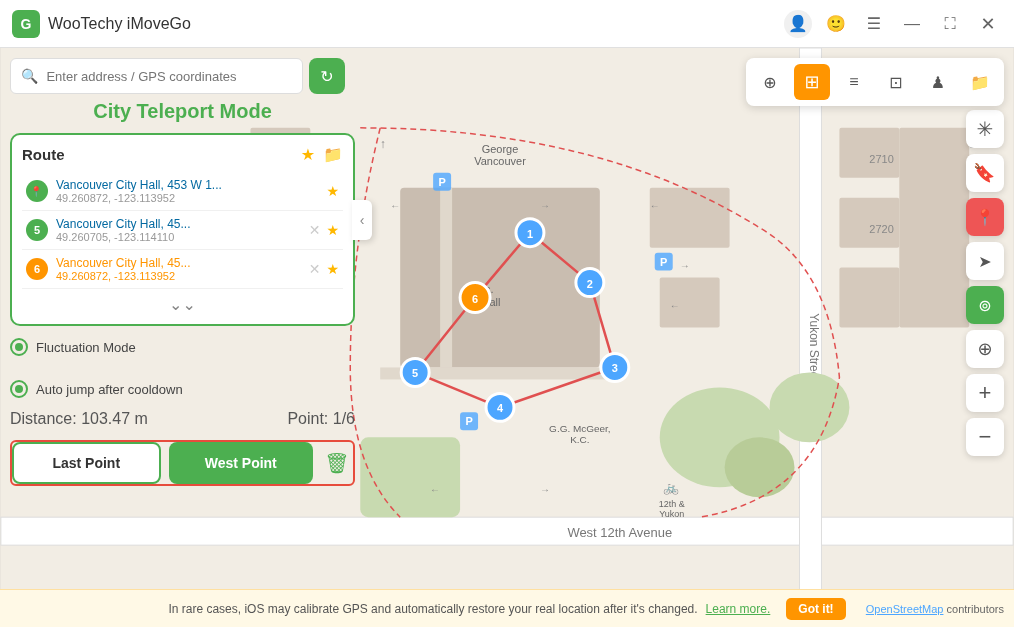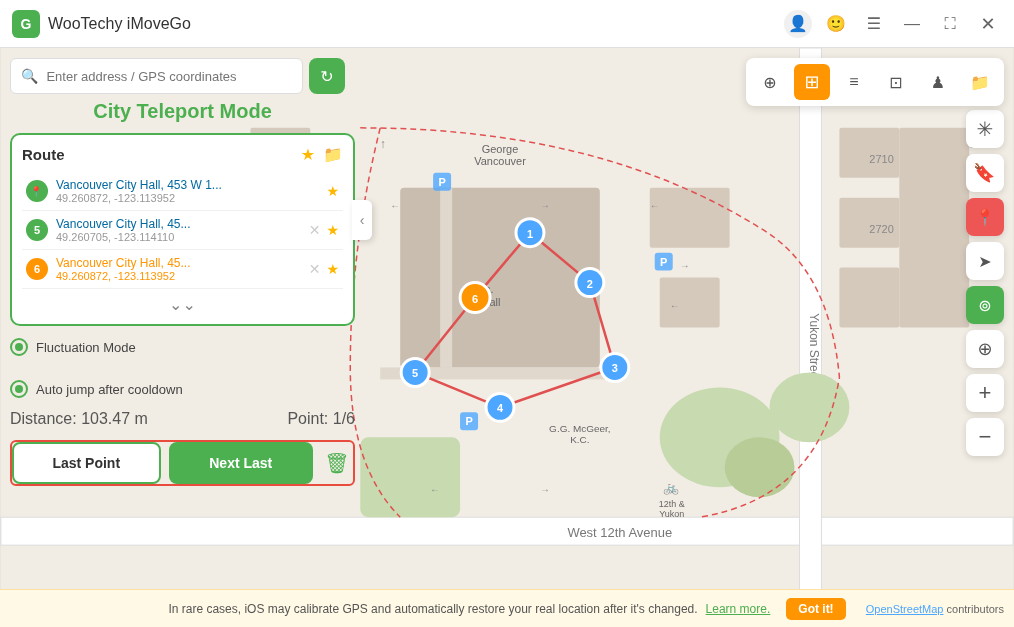--- a/index.html
+++ b/index.html
@@ -388,21 +388,21 @@
     </div>
   </div>
 
   <div class="distance-row">
     <span>Distance: 103.47 m</span>
     <span>Point: 1/6</span>
   </div>
 
   <div class="action-buttons">
     <button class="last-btn">Last Point</button>
-    <button class="next-btn">Next Last</button>
+    <button class="next-btn">West Point</button>
     <button class="delete-btn">
       <span>🗑</span>
     </button>
   </div>
 </div>
 
 <div class="sidebar-arrow">‹</div>
 
 <div class="right-toolbar">
   <div class="right-btn" style="font-size:20px;">✳</div>

